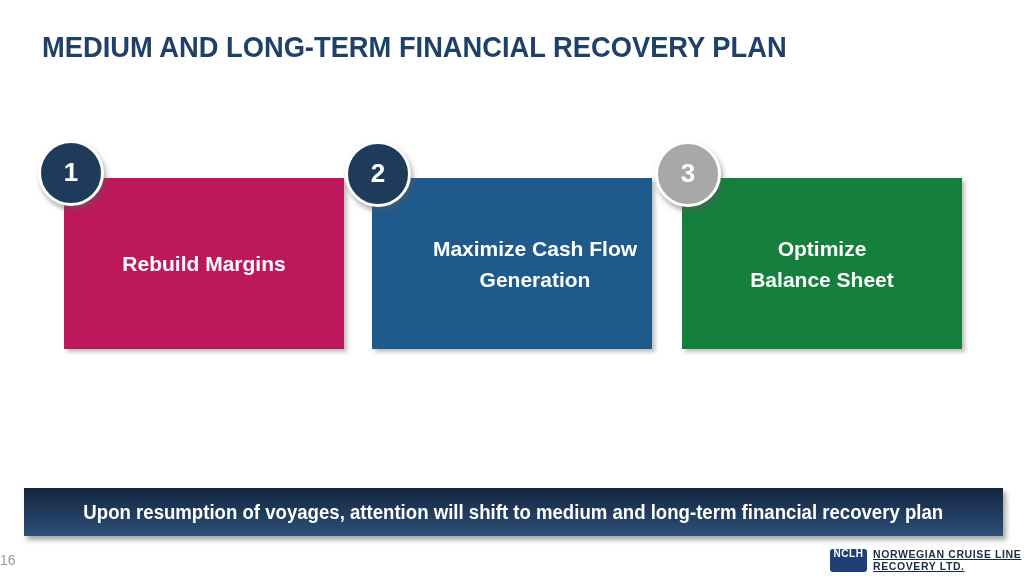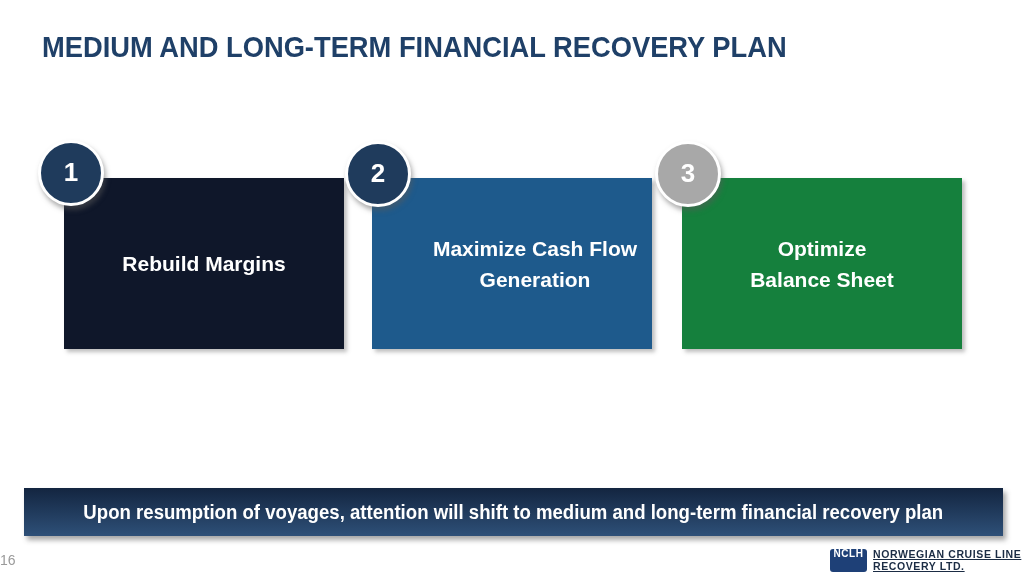--- a/index.html
+++ b/index.html
@@ -141,21 +141,21 @@
 </head>
 <body>
 
 <div class="slide">
 
   <div class="slide-title" style="color: rgb(31, 64, 104);">MEDIUM AND LONG-TERM FINANCIAL RECOVERY PLAN</div>
 
   <div class="pillar-circle circle-1" style="background-color: rgb(31, 59, 92);">
     <span class="num">1</span>
   </div>
-  <div class="pillar-box box-1" style="background-color: #0f172a;">
+  <div class="pillar-box box-1" style="background-color: #be185d;">
     <div class="line">Rebuild Margins</div>
     <div class="line"></div>
   </div>
 
   <div class="pillar-circle circle-2" style="background-color: rgb(31, 59, 92);">
     <span class="num">2</span>
   </div>
   <div class="pillar-box box-2" style="background-color: rgb(30, 90, 140); padding-left: 46px;">
     <div class="line">Maximize Cash Flow</div>
     <div class="line">Generation</div>

